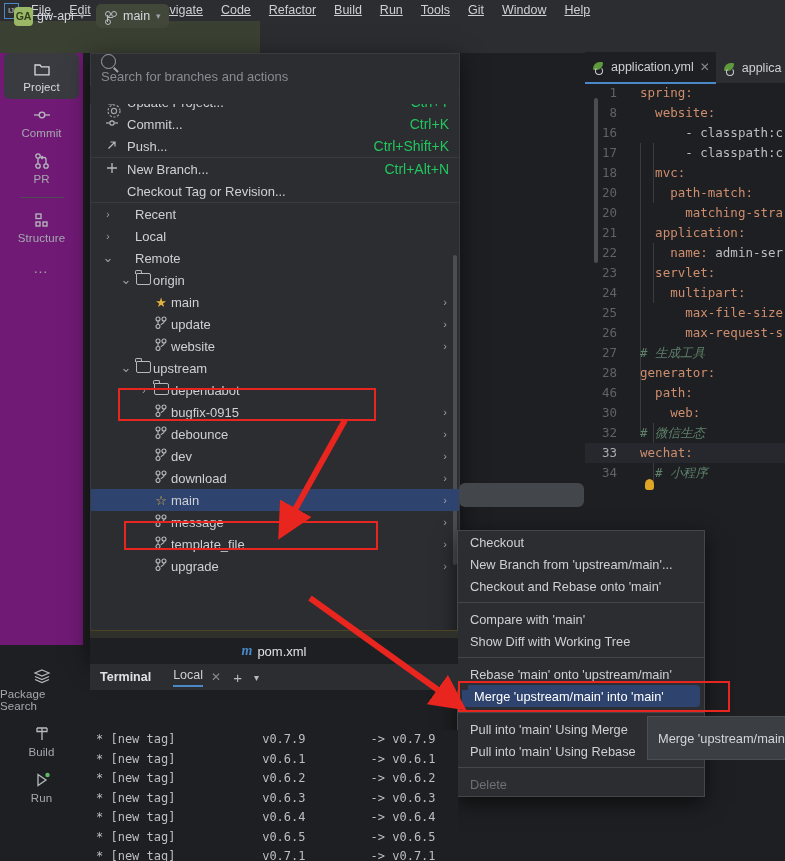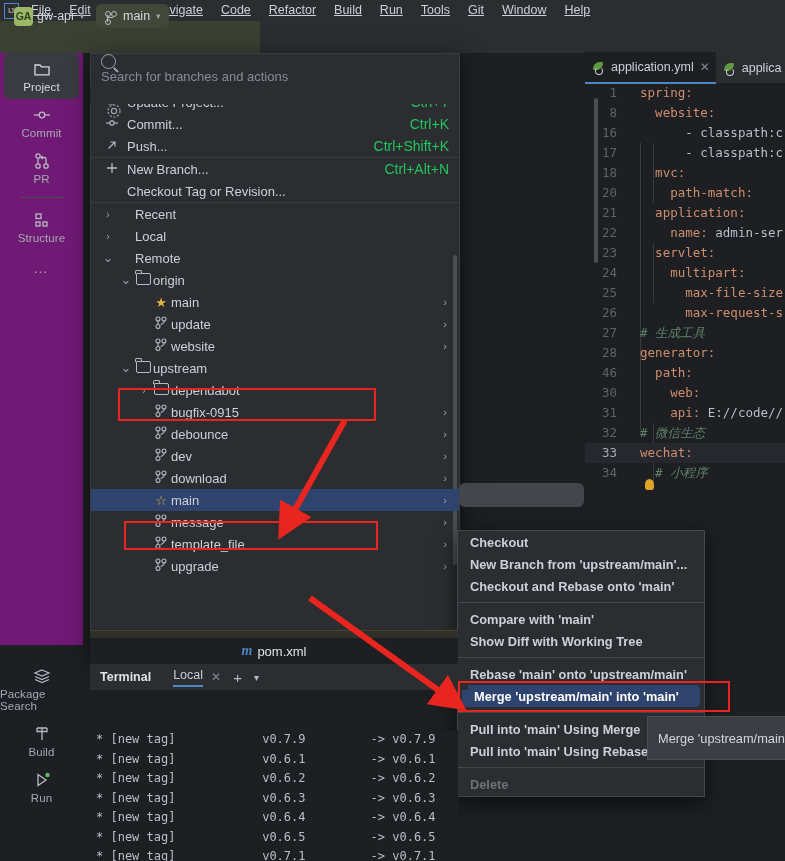--- a/index.html
+++ b/index.html
@@ -89,21 +89,21 @@
   .folder::before{content:"";position:absolute;left:-1.3px;top:-4px;width:5px;height:3px;border:1.3px solid #b6bac0;border-bottom:none;border-radius:2px 2px 0 0;}
   .star{color:#e3b341;font-size:13px;}
   .star-o{color:#e3b341;font-size:13px;}
   #pscroll{position:absolute;right:2px;top:52px;width:4px;height:310px;background:#4b4d51;border-radius:2px;}
   #popup-mask{left:90px;top:86px;width:368px;height:18px;background:#2b2d30;}
 
   
   #grey-input{left:459px;top:483px;width:125px;height:24px;background:#43464b;border-radius:6px;}
 
   
-  #ctx{left:457px;top:530px;width:246px;height:265px;background:#2b2d30;border:1px solid #43464b;box-shadow:0 6px 20px rgba(0,0,0,.6);font-weight:bold;}
+  #ctx{left:457px;top:530px;width:246px;height:265px;background:#2b2d30;border:1px solid #43464b;box-shadow:0 6px 20px rgba(0,0,0,.6);}
   .mrow{height:22px;display:flex;align-items:center;padding:0 12px;font-size:12.8px;color:#ced0d6;white-space:nowrap;}
   .mrow.sel{background:#2e436e;color:#fff;margin:0 4px;border-radius:4px;}
   .mrow.dis{color:#6d7178;}
   .msep{height:1px;background:#43464b;margin:5px 0;}
   #tooltip{left:647px;top:716px;width:138px;height:42px;background:#3b3e42;border:1px solid #4a4d52;
            display:flex;align-items:center;padding:0 10px;font-size:12.8px;color:#d3d6db;white-space:nowrap;overflow:hidden;}
 
   
   #bc{left:90px;top:630px;width:368px;height:8px;background:#30302a;border-top:1px solid #4a4326;}
   #bcrow{left:90px;top:638px;width:368px;height:26px;background:#1e1f22;display:flex;align-items:center;justify-content:center;}
@@ -265,31 +265,31 @@
     <div class="vbar" style="left:68px;top:60px;height:60px;"></div>
     <div class="vbar" style="left:68px;top:160px;height:60px;"></div>
     <div class="vbar" style="left:68px;top:340px;height:60px;"></div>
     <div id="codelines">
         <div class="cline"><span class="gut">1</span><span><span class="k">  spring:</span><span class="pv"></span></span></div>
         <div class="cline"><span class="gut">8</span><span><span class="k">    website:</span><span class="pv"></span></span></div>
         <div class="cline"><span class="gut">16</span><span><span class="pv">        - classpath:c</span></span></div>
         <div class="cline"><span class="gut">17</span><span><span class="pv">        - classpath:c</span></span></div>
         <div class="cline"><span class="gut">18</span><span><span class="k">    mvc:</span><span class="pv"></span></span></div>
         <div class="cline"><span class="gut">20</span><span><span class="k">      path-match:</span><span class="pv"></span></span></div>
+        <div class="cline"><span class="gut">20</span><span><span class="k">        matching-stra</span><span class="pv"></span></span></div>
         <div class="cline"><span class="gut">21</span><span><span class="k">    application:</span><span class="pv"></span></span></div>
         <div class="cline"><span class="gut">22</span><span><span class="k">      name:</span><span class="pv"> admin-ser</span></span></div>
         <div class="cline"><span class="gut">23</span><span><span class="k">    servlet:</span><span class="pv"></span></span></div>
         <div class="cline"><span class="gut">24</span><span><span class="k">      multipart:</span><span class="pv"></span></span></div>
         <div class="cline"><span class="gut">25</span><span><span class="k">        max-file-size</span><span class="pv"></span></span></div>
         <div class="cline"><span class="gut">26</span><span><span class="k">        max-request-s</span><span class="pv"></span></span></div>
         <div class="cline"><span class="gut">27</span><span><span class="cm">  # 生成工具</span></span></div>
         <div class="cline"><span class="gut">28</span><span><span class="k">  generator:</span><span class="pv"></span></span></div>
         <div class="cline"><span class="gut">46</span><span><span class="k">    path:</span><span class="pv"></span></span></div>
         <div class="cline"><span class="gut">30</span><span><span class="k">      web:</span><span class="pv"></span></span></div>
-        <div class="cline"><span class="gut">31</span><span><span class="k">      api:</span><span class="pv"> E://code//</span></span></div>
         <div class="cline"><span class="gut">32</span><span><span class="cm">  # 微信生态</span></span></div>
         <div class="cline cur"><span class="gut">33</span><span><span class="k">  wechat:</span><span class="pv"></span></span></div>
         <div class="cline"><span class="gut">34</span><span><span class="cm">    # 小程序</span></span></div>
       </div>
     <div class="bulb" style="left:60px;top:396px;"></div>
   </div>
   <div id="code-scroll"></div>
 
 </div>
 

